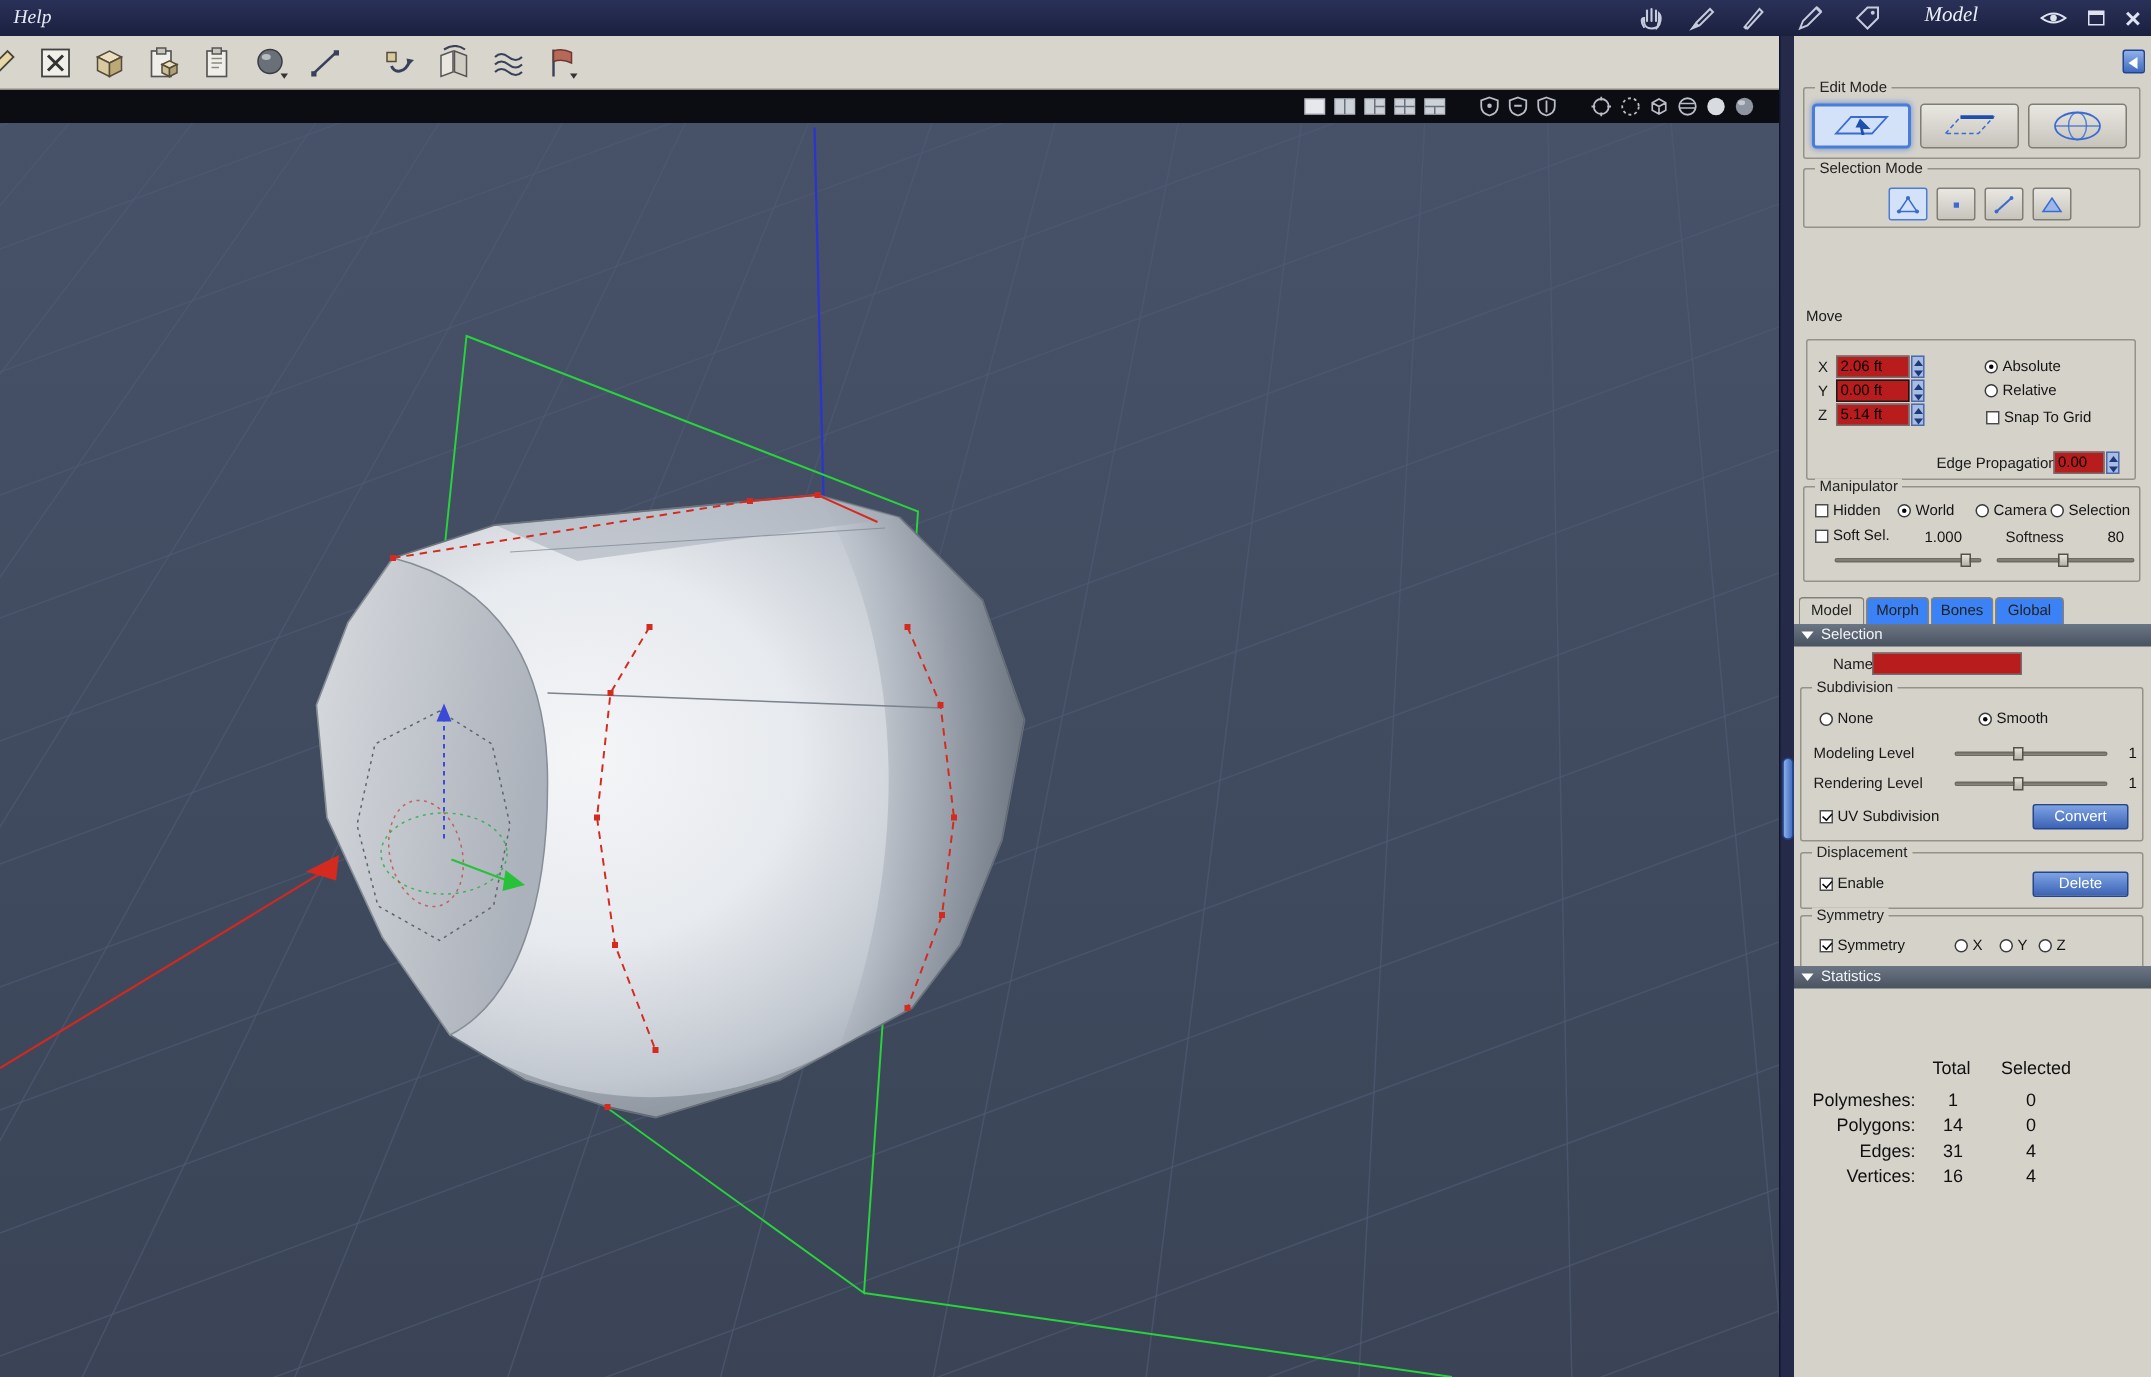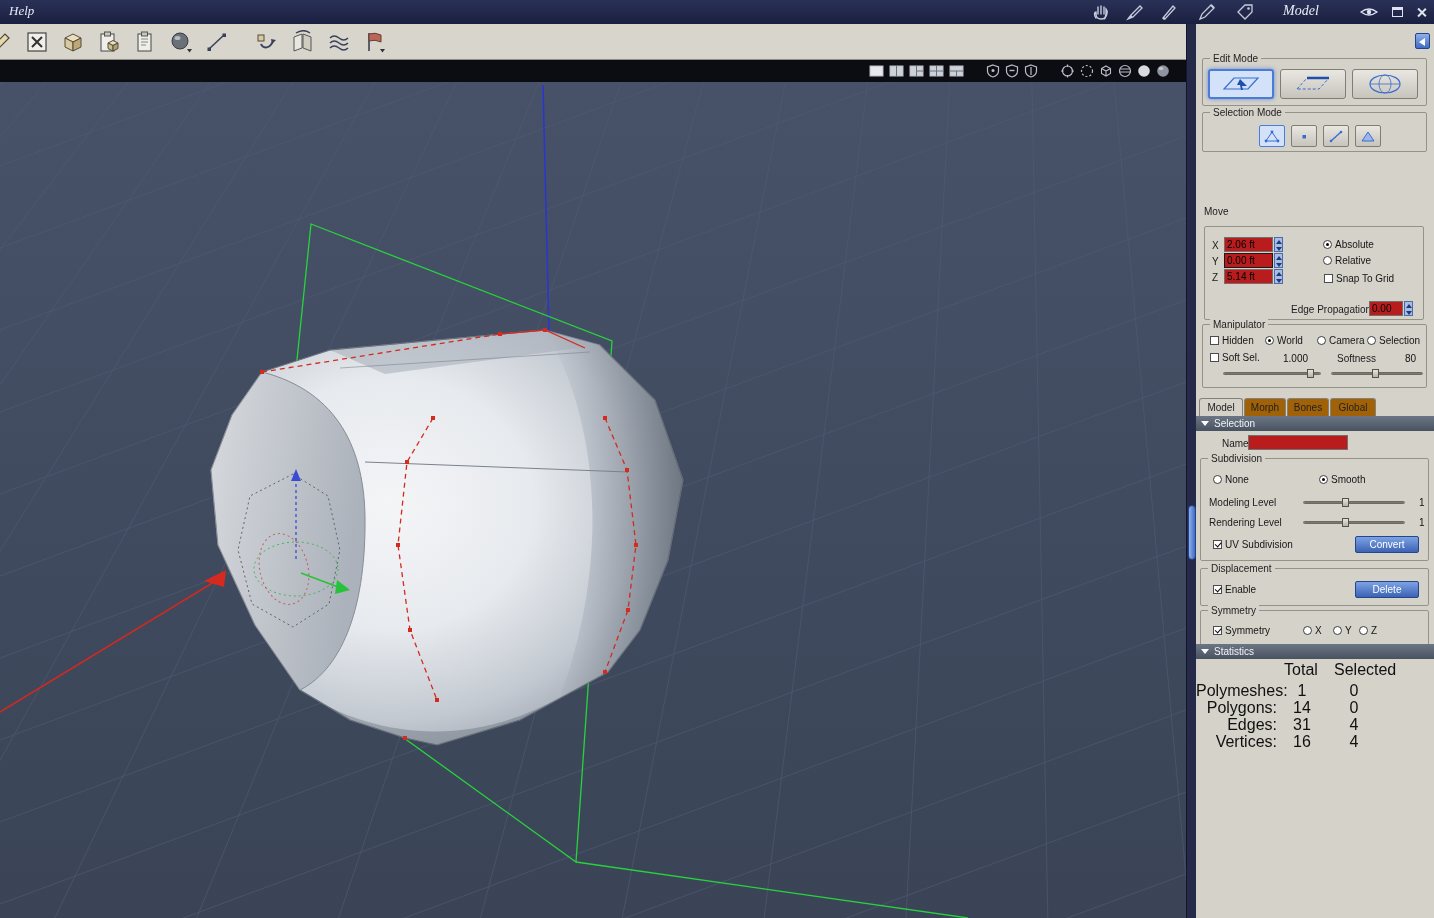--- a/index.html
+++ b/index.html
@@ -70,26 +70,26 @@
 .slider .track{position:absolute;left:0;right:0;top:3px;height:3px;background:#b2afa7;
   border:1px solid #6e6b63;border-radius:2px;box-shadow:inset 0 1px 1px rgba(0,0,0,.35);}
 .slider .thumb{position:absolute;top:0;width:7px;height:9px;background:linear-gradient(#e6e3db,#b6b3ab);border:1px solid #55524a;}
 .emode-btn{position:absolute;width:66px;height:30px;background:linear-gradient(#e9e7e1,#c7c4bc);
   border:1px solid #807d75;border-radius:3px;display:flex;align-items:center;justify-content:center;cursor:pointer;}
 .emode-btn.sel{border:2px solid #4b7cd8;background:#d3e2f8;box-shadow:0 0 4px rgba(75,124,216,.8);}
 .smode-btn{position:absolute;width:26px;height:22px;background:linear-gradient(#e9e7e1,#c7c4bc);
   border:1px solid #807d75;border-radius:2px;display:flex;align-items:center;justify-content:center;cursor:pointer;}
 .smode-btn.sel{border:1.5px solid #4b7cd8;background:#d3e2f8;}
 .tab{position:absolute;top:374px;height:18px;font-size:10px;text-align:center;line-height:17px;
-  border:1px solid #84817a;border-bottom:none;border-radius:3px 3px 0 0;background:#a16207;color:#222;cursor:pointer;}
+  border:1px solid #84817a;border-bottom:none;border-radius:3px 3px 0 0;background:#3b82f6;color:#222;cursor:pointer;}
 .tab.active{background:#d5d2ca;z-index:2;}
 .sechead{position:absolute;left:0;width:238px;height:15px;display:flex;align-items:center;
   background:linear-gradient(#6b7685,#49525f);color:#f2f4f8;font-size:10px;cursor:pointer;}
 .sechead .tri{width:0;height:0;border:4px solid transparent;border-top:5px solid #fff;margin:4px 5px 0 5px;flex:none;}
-.stat{position:absolute;font-size:16px;color:#101010;}
+.stat{position:absolute;font-size:12px;color:#101010;margin-top:44px;}
 .stat.r{text-align:right;}
 .stat.c{text-align:center;}
 .collapse-btn{position:absolute;left:219px;top:9px;width:15px;height:16px;
   background:linear-gradient(#8fb0ea,#3f6cc0);border:1px solid #23448c;border-radius:2px;cursor:pointer;}
 .collapse-btn::after{content:"";position:absolute;left:3px;top:4px;width:0;height:0;
   border:4px solid transparent;border-right:6px solid #fff;border-left:none;}
 </style>
 </head>
 <body>
 

